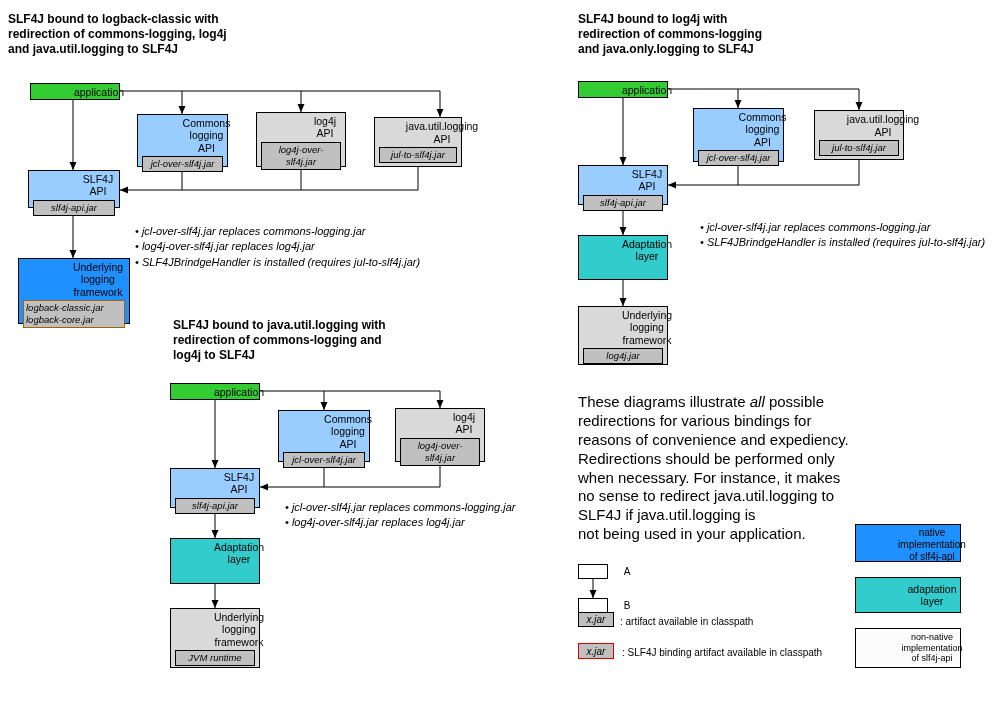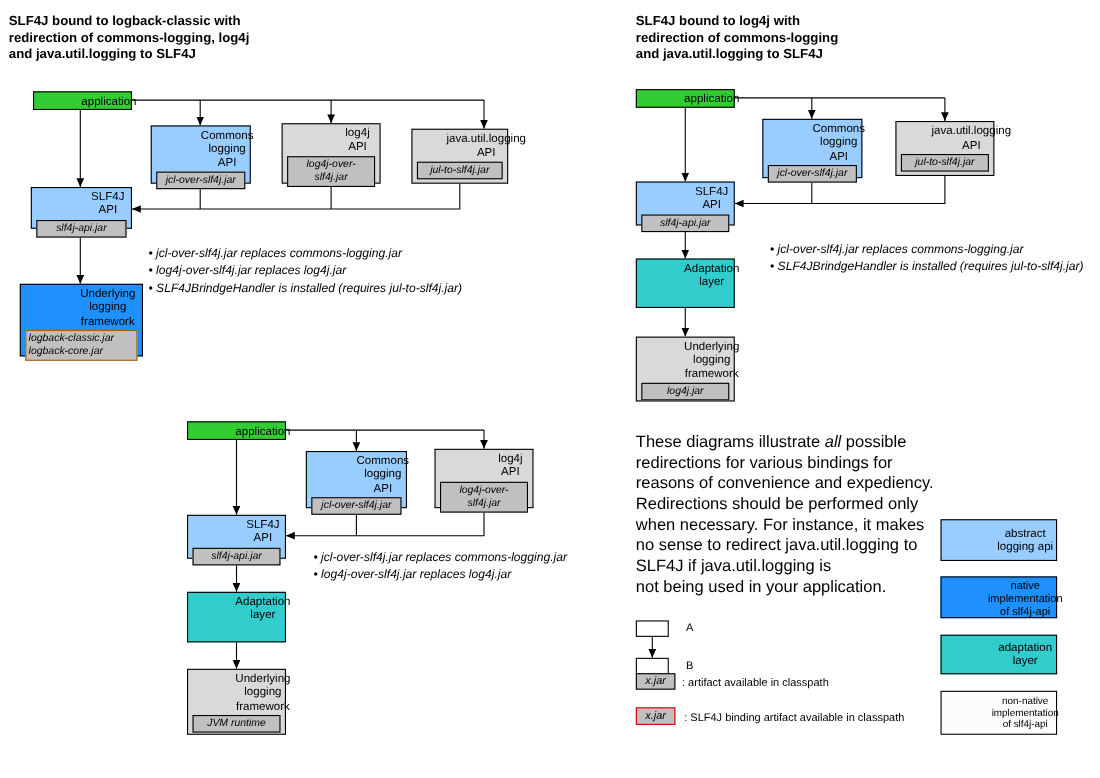--- a/index.html
+++ b/index.html
@@ -162,21 +162,21 @@
     <span class="jar binding left">logback-classic.jar
 logback-core.jar</span>
   </div>
 
   <div class="notes" style="left:135px;top:224px">• jcl-over-slf4j.jar replaces commons-logging.jar
 • log4j-over-slf4j.jar replaces log4j.jar
 • SLF4JBrindgeHandler is installed (requires jul-to-slf4j.jar)</div>
 
   <div class="title" style="left:578px;top:12px">SLF4J bound to log4j with
 redirection of commons-logging
-and java.util.logging to SLF4J</div>
+and java.only.logging to SLF4J</div>
 
   <div class="box green" style="left:578px;top:81px;width:90px;height:17px">
     <span class="bl">application</span>
   </div>
 
   <div class="box lightblue" style="left:693px;top:108px;width:91px;height:54px">
     <span class="bl">Commons
 logging API</span>
     <span class="jar">jcl-over-slf4j.jar</span>
   </div>
@@ -200,20 +200,23 @@
   <div class="box gray" style="left:578px;top:306px;width:90px;height:59px">
     <span class="bl">Underlying
 logging
 framework</span>
     <span class="jar">log4j.jar</span>
   </div>
 
   <div class="notes" style="left:700px;top:220px">• jcl-over-slf4j.jar replaces commons-logging.jar
 • SLF4JBrindgeHandler is installed (requires jul-to-slf4j.jar)</div>
 
+  <div class="title" style="left:173px;top:318px">SLF4J bound to java.util.logging with
+redirection of commons-logging and
+log4j to SLF4J</div>
 
   <div class="box green" style="left:170px;top:383px;width:90px;height:17px">
     <span class="bl">application</span>
   </div>
 
   <div class="box lightblue" style="left:278px;top:410px;width:92px;height:52px">
     <span class="bl">Commons
 logging API</span>
     <span class="jar">jcl-over-slf4j.jar</span>
   </div>
@@ -258,24 +261,20 @@
   <div class="box white small" style="left:578px;top:598px;width:30px;height:15px">
     <span class="bl">B</span>
   </div>
 
   <div class="jartag" style="left:578px;top:612px;width:36px;height:15px">x.jar</div>
   <div class="legendnote" style="left:620px;top:615px">: artifact available in classpath</div>
 
   <div class="jartag binding" style="left:578px;top:643px;width:36px;height:16px">x.jar</div>
   <div class="legendnote" style="left:622px;top:646px">: SLF4J binding artifact available in classpath</div>
 
-  <div class="box lightblue" style="left:855px;top:472px;width:106px;height:38px;font-size:10.5px">
-    <span class="bl">abstract
-logging api</span>
-  </div>
   <div class="box blue" style="left:855px;top:524px;width:106px;height:38px;font-size:10px">
     <span class="bl">native implementation
 of slf4j-api</span>
   </div>
   <div class="box teal" style="left:855px;top:577px;width:106px;height:36px;font-size:10.5px">
     <span class="bl">adaptation layer</span>
   </div>
   <div class="box nearwhite" style="left:855px;top:628px;width:106px;height:40px;font-size:9px">
     <span class="bl">non-native implementation
 of slf4j-api</span>

